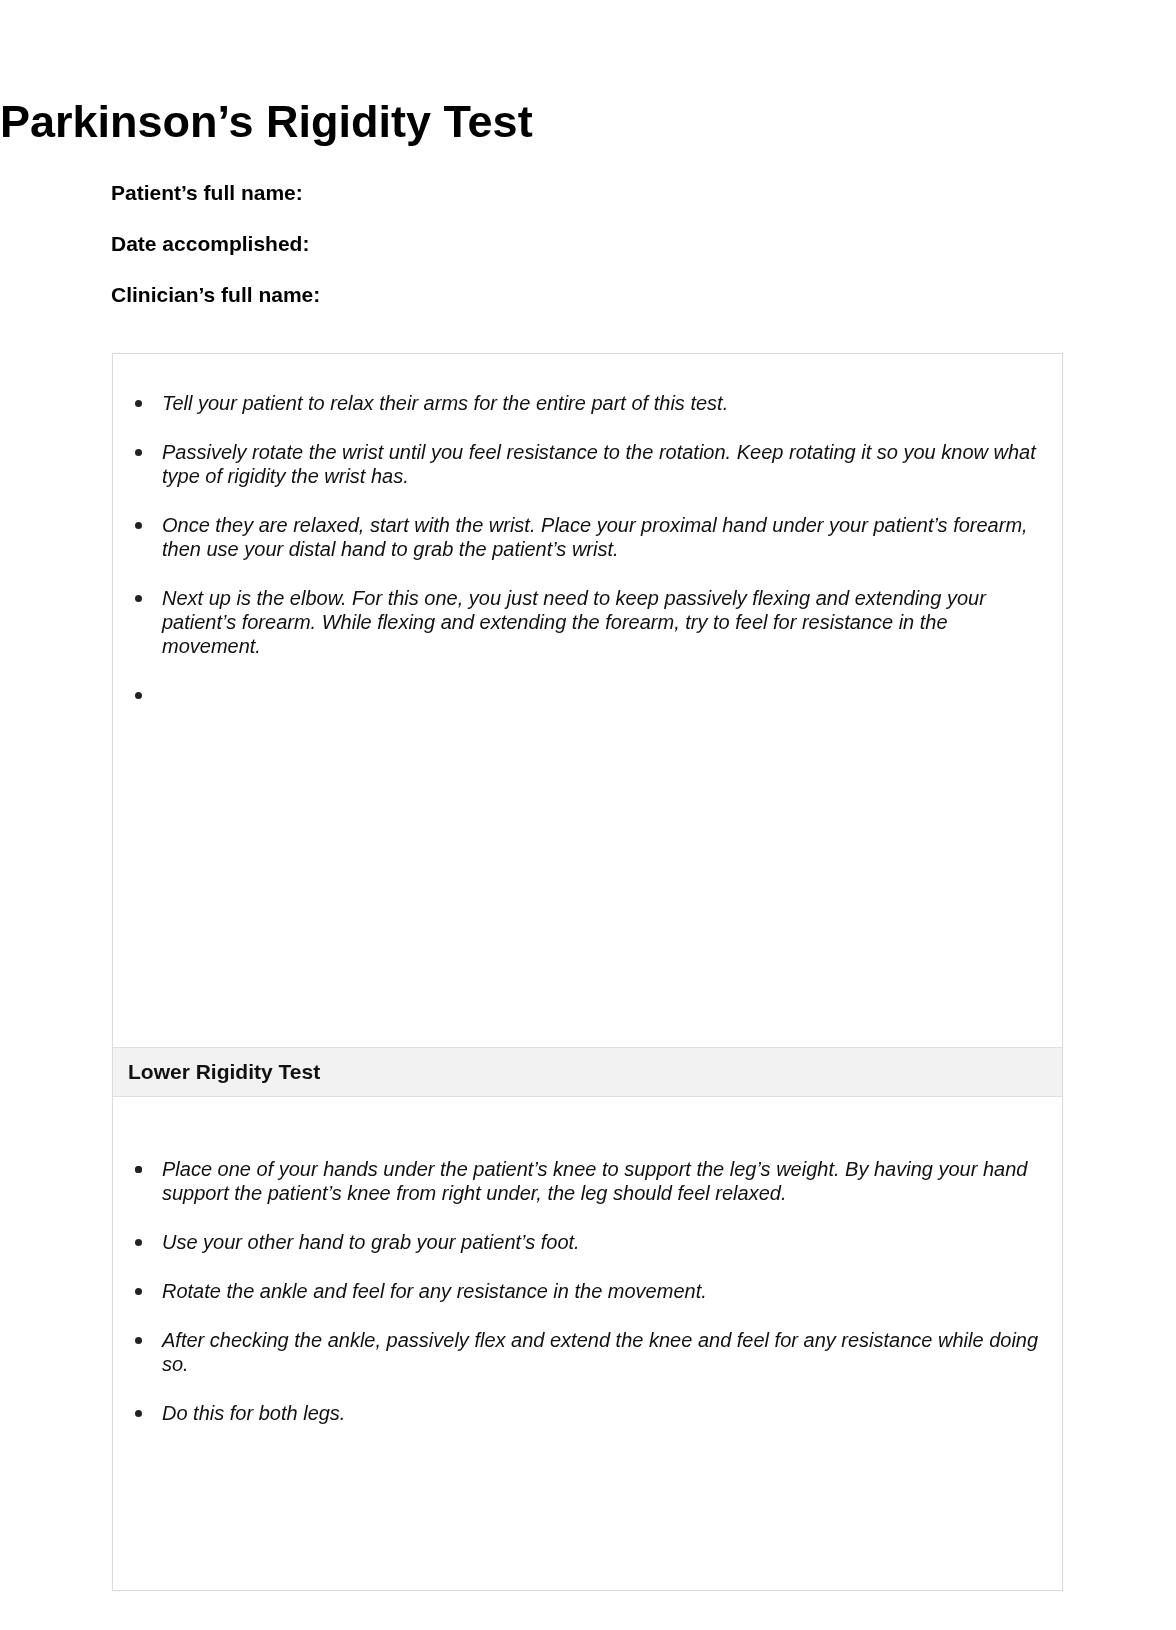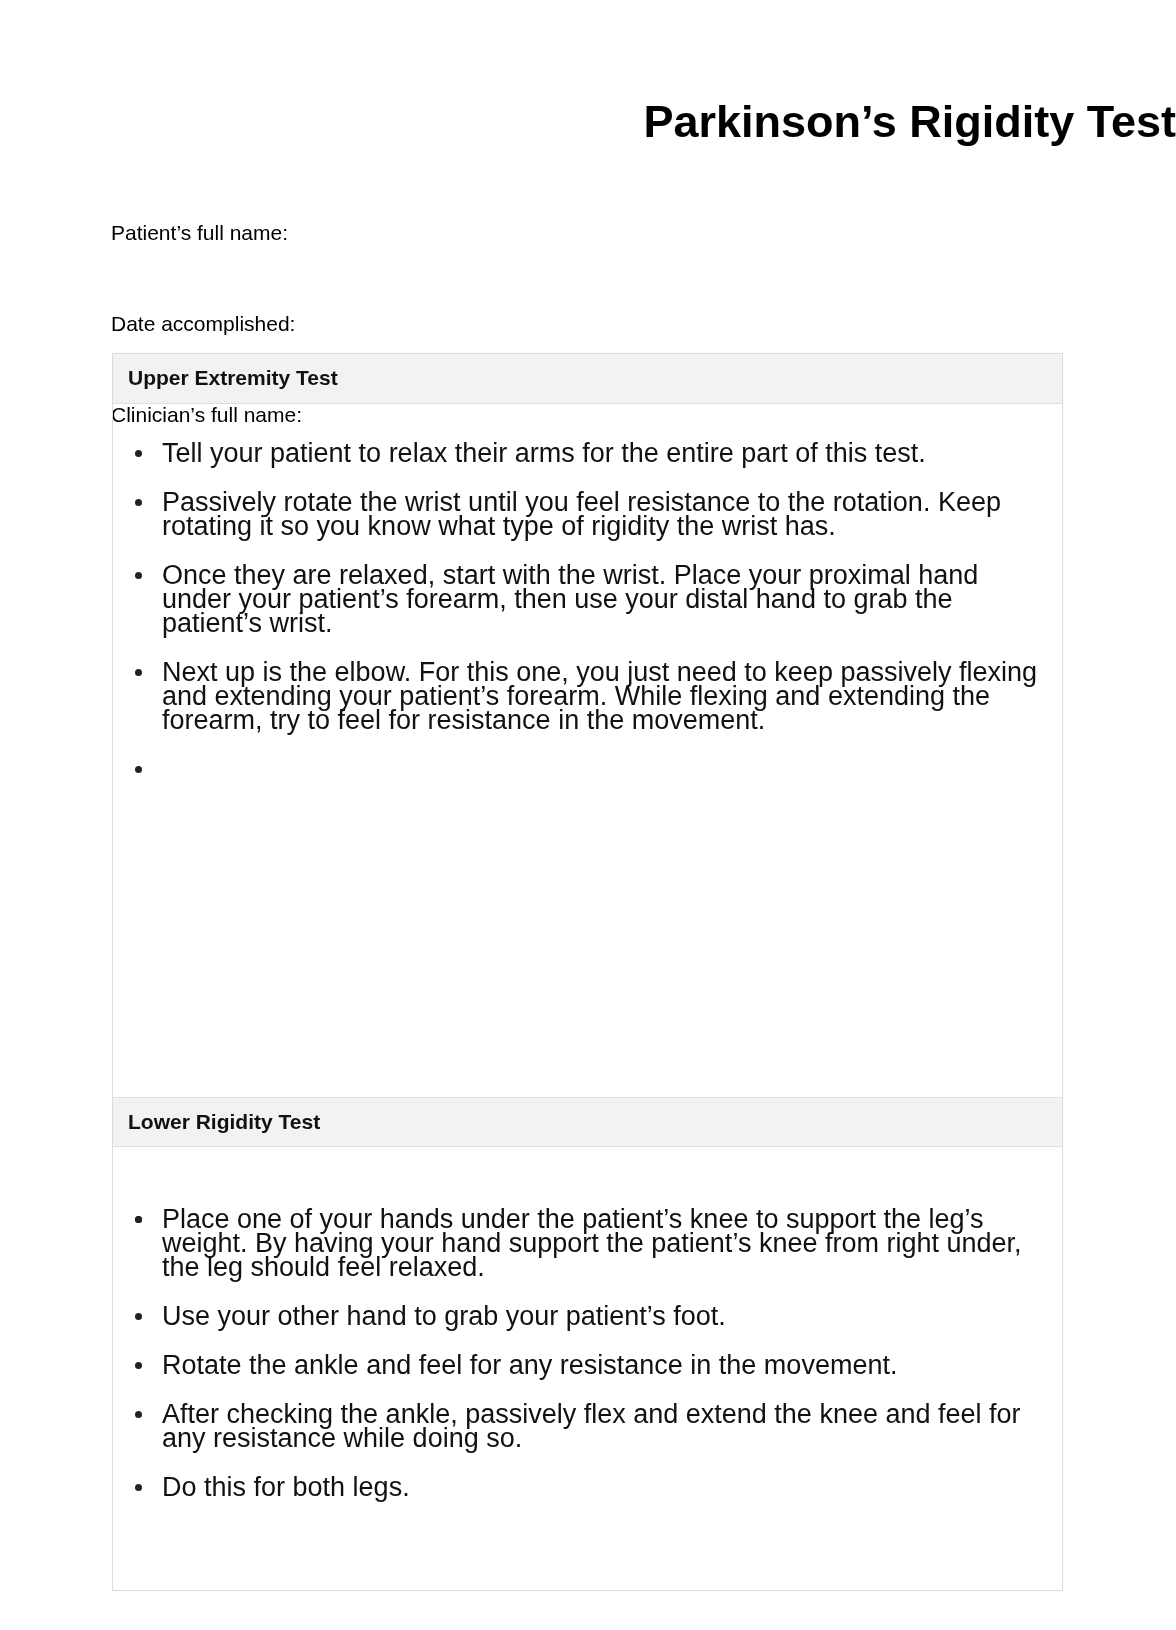--- a/index.html
+++ b/index.html
@@ -13,40 +13,39 @@
       position: relative;
       font-family: "Liberation Sans", sans-serif;
       color: #111111;
       overflow: hidden;
     }
     .title {
       position: absolute;
       top: 96px;
       left: 0;
       width: 1176px;
-      text-align: right;
+      text-align: left;
       font-size: 45px;
       font-weight: bold;
       letter-spacing: 0px;
       margin: 0;
       line-height: 52px;
       color: #000;
     }
     .fields {
       position: absolute;
       left: 111px;
       top: 180px;
     }
     .field-label {
       font-size: 21px;
-      font-weight: normal;
+      font-weight: bold;
       height: 51px;
       line-height: 26px;
       color: #000;
-      margin-top: 40px;
     }
     .card {
       position: absolute;
       left: 112px;
       top: 353px;
       width: 951px;
       height: 1238px;
       border: 1px solid #dcdcdc;
       box-sizing: border-box;
       box-shadow: 0 0 1px #eeeeee;
@@ -69,25 +68,26 @@
     .sec-body {
       box-sizing: border-box;
     }
     .sec-body ul {
       margin: 0;
       padding: 0 0 0 49px;
       list-style: none;
     }
     .sec-body li {
       position: relative;
-      font-size: 27px;
+      font-size: 20px;
       line-height: 24px;
       color: #111;
       margin-bottom: 25px;
       padding-right: 12px;
+      font-style: italic;
     }
     .sec-body li .bullet {
       position: absolute;
       left: -27px;
       top: 9px;
       width: 7px;
       height: 7px;
       border-radius: 50%;
       background: #222;
     }
@@ -109,21 +109,20 @@
 <h1 class="title">Parkinson’s Rigidity Test</h1>
 
 <div class="fields">
   <div class="field-label">Patient’s full name:</div>
   <div class="field-label">Date accomplished:</div>
   <div class="field-label">Clinician’s full name:</div>
 </div>
 
 <div class="card">
 
-  <div class="sec-header first">Upper Extremity Test</div>
   <div class="sec-body upper-body">
     <ul>
       <li><span class="bullet"></span><span>Tell your patient to relax their arms for the entire part of this test.</span></li>
       <li><span class="bullet"></span><span>Passively rotate the wrist until you feel resistance to the rotation. Keep rotating it so you know what type of rigidity the wrist has.</span></li>
       <li><span class="bullet"></span><span>Once they are relaxed, start with the wrist. Place your proximal hand under your patient’s forearm, then use your distal hand to grab the patient’s wrist.</span></li>
       <li><span class="bullet"></span><span>Next up is the elbow. For this one, you just need to keep passively flexing and extending your patient’s forearm. While flexing and extending the forearm, try to feel for resistance in the movement.</span></li>
       <li><span class="bullet"></span></li>
     </ul>
   </div>
 

